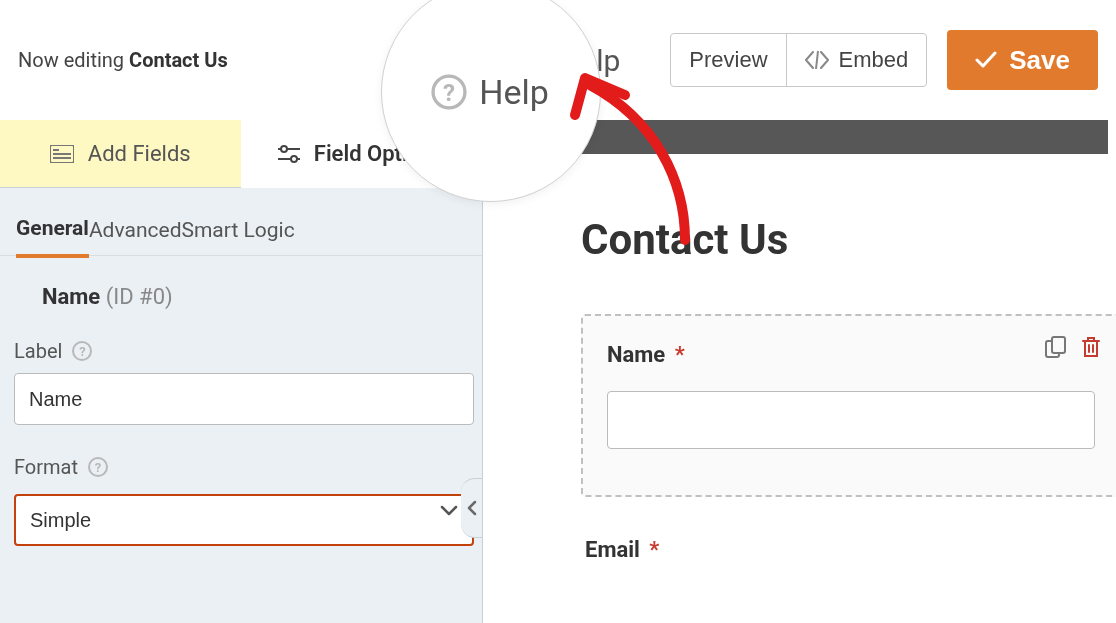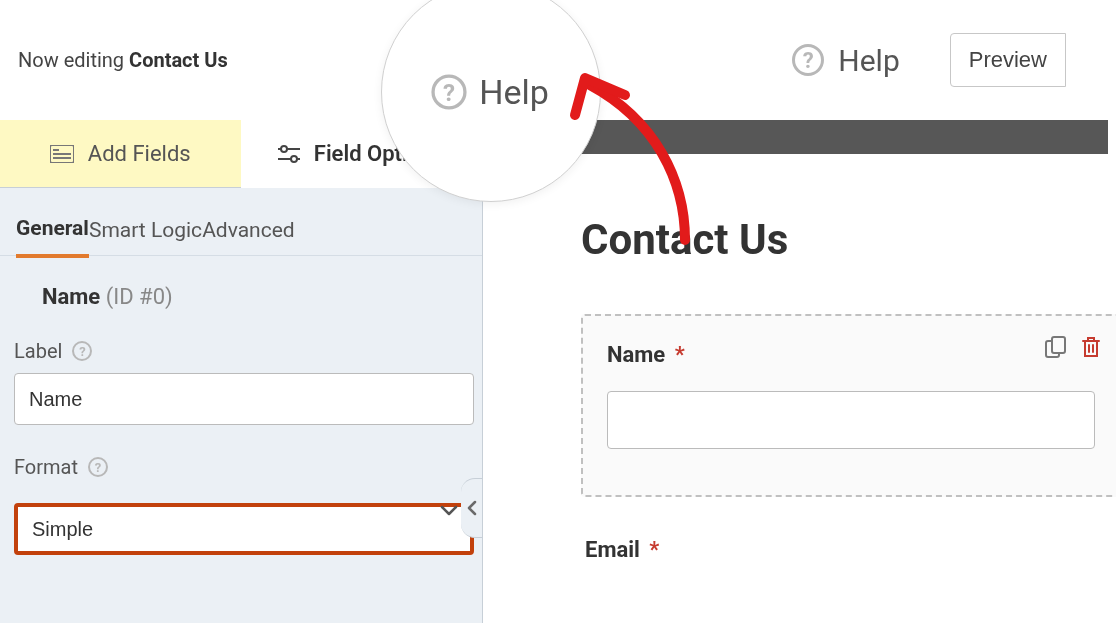--- a/index.html
+++ b/index.html
@@ -37,21 +37,21 @@
     cursor: pointer;
     margin: 0 50px 0 40px;
   }
   .help-q {
     width: 32px; height: 32px; border-radius: 50%;
     border: 3px solid #b8b8b8; color: #b8b8b8;
     display: flex; align-items: center; justify-content: center;
     font-size: 22px; font-weight: 700;
   }
 
-  .btn-group { display: flex; align-items: center; gap: 0; margin-right: 32px;}
+  .btn-group { display: flex; align-items: center; gap: 0; margin-right: 20px;}
   .btn-outline {
     height: 54px;
     background: #fff;
     border: 1px solid #c7c7c7;
     color: #444;
     font-size: 22px;
     padding: 0 18px;
     display: flex; align-items: center; gap: 10px;
     cursor: pointer;
     border-radius: 4px;
@@ -154,23 +154,23 @@
     margin-top: 10px;
     width: 460px; height: 52px;
     border: 1px solid #bbb;
     border-radius: 4px;
     background: #fff;
     font-size: 20px; color: #333;
     padding: 0 14px;
   }
   .select-wrap { position: relative; width: 460px; }
   .select {
-    margin-top: 24px;
+    margin-top: 15px;
     width: 100%; height: 52px;
-    border: 4px solid #c2410c;
+    border: 2px solid #c2410c;
     border-radius: 4px;
     background: #fff;
     font-size: 20px; color: #333;
     padding: 0 14px;
     appearance: none;
   }
   .caret {
     position: absolute; right: 16px; top: 26px;
     pointer-events: none; color: #555;
   }
@@ -256,22 +256,38 @@
 
   <div class="help-btn">
     <span class="help-q">?</span>
     <span>Help</span>
   </div>
 
   <div class="btn-group">
     <button class="btn-outline">
       <span>Preview</span>
     </button>
-  </div>
-
+    <button class="btn-outline">
+      <span>
+        <svg width="24" height="18" viewBox="0 0 24 18">
+            <path d="M8 1 L1 9 L8 17 M16 1 L23 9 L16 17 M13 0 L11 18" stroke="#888" stroke-width="2" fill="none" stroke-linecap="round"></path>
+          </svg>
+      </span>
+      <span>Embed</span>
+    </button>
+  </div>
+
+  <button class="btn-save">
+    <span class="check-icon">
+      <svg width="22" height="18" viewBox="0 0 22 18">
+          <path d="M2 9 L8 15 L20 2" stroke="#fff" stroke-width="3" fill="none" stroke-linecap="round" stroke-linejoin="round"></path>
+        </svg>
+    </span>
+    <span>Save</span>
+  </button>
 </div>
 
 <div class="band"></div>
 
 <div class="main">
 
   <div class="sidebar">
     <div class="side-tabs">
       <div class="side-tab inactive">
         <span>
@@ -292,22 +308,22 @@
               <line x1="0" y1="14" x2="22" y2="14" stroke="#444" stroke-width="2"></line>
               <circle cx="16" cy="14" r="3" fill="#fff" stroke="#444" stroke-width="2"></circle>
             </svg>
         </span>
         <span>Field Options</span>
       </div>
     </div>
 
     <div class="sub-tabs">
       <div class="sub-tab active">General</div>
+      <div class="sub-tab">Advanced</div>
       <div class="sub-tab">Smart Logic</div>
-      <div class="sub-tab">Advanced</div>
     </div>
 
     <div class="field-section">
       <div class="field-heading">
         <span>Name </span><span class="muted">(ID #0)</span>
       </div>
 
       <div class="row-label">
         <span>Label</span>
         <span class="help-sm">?</span>

